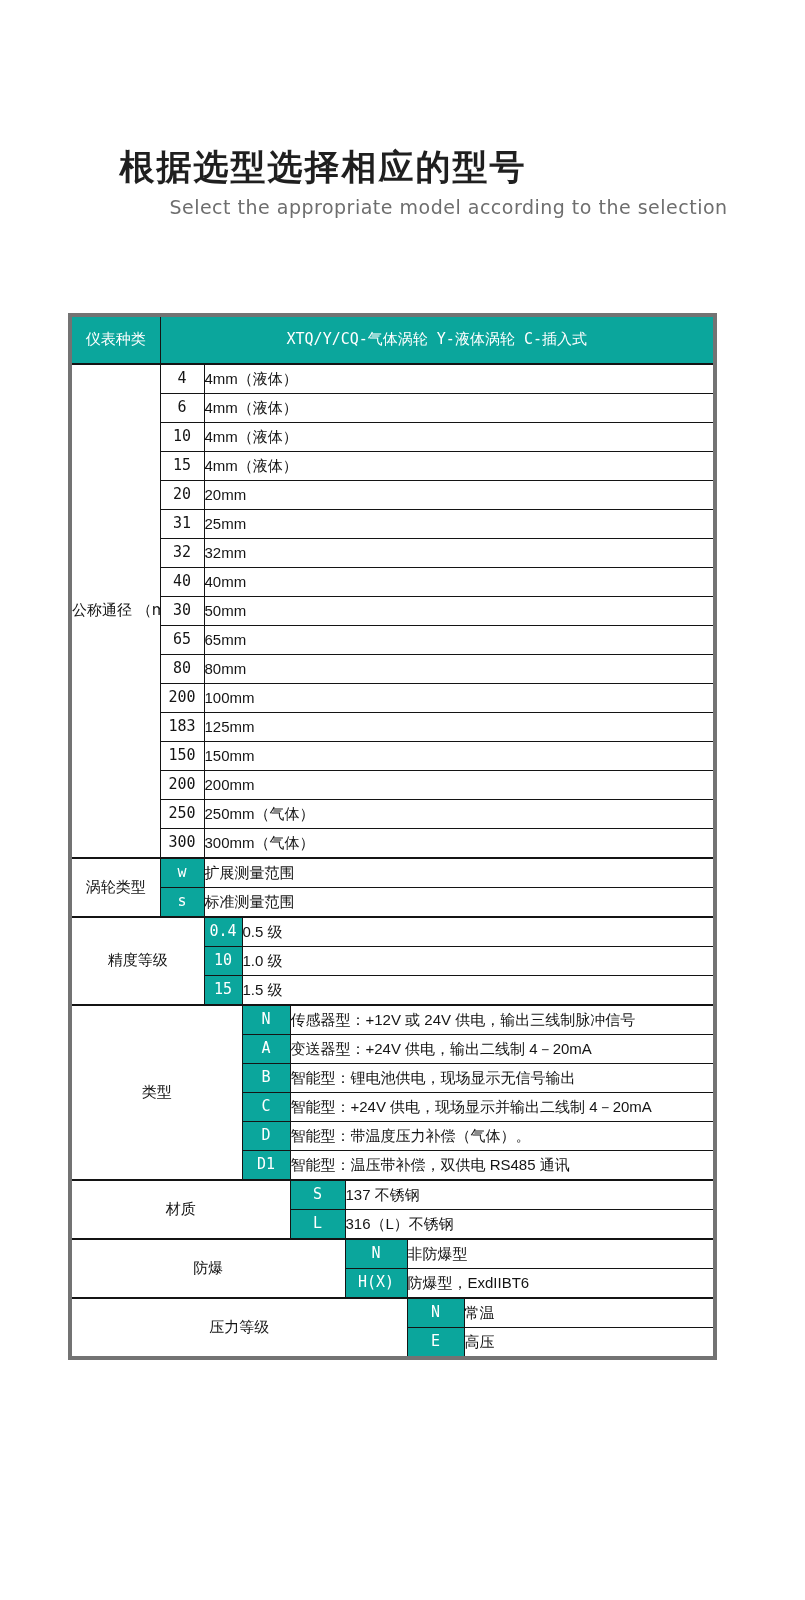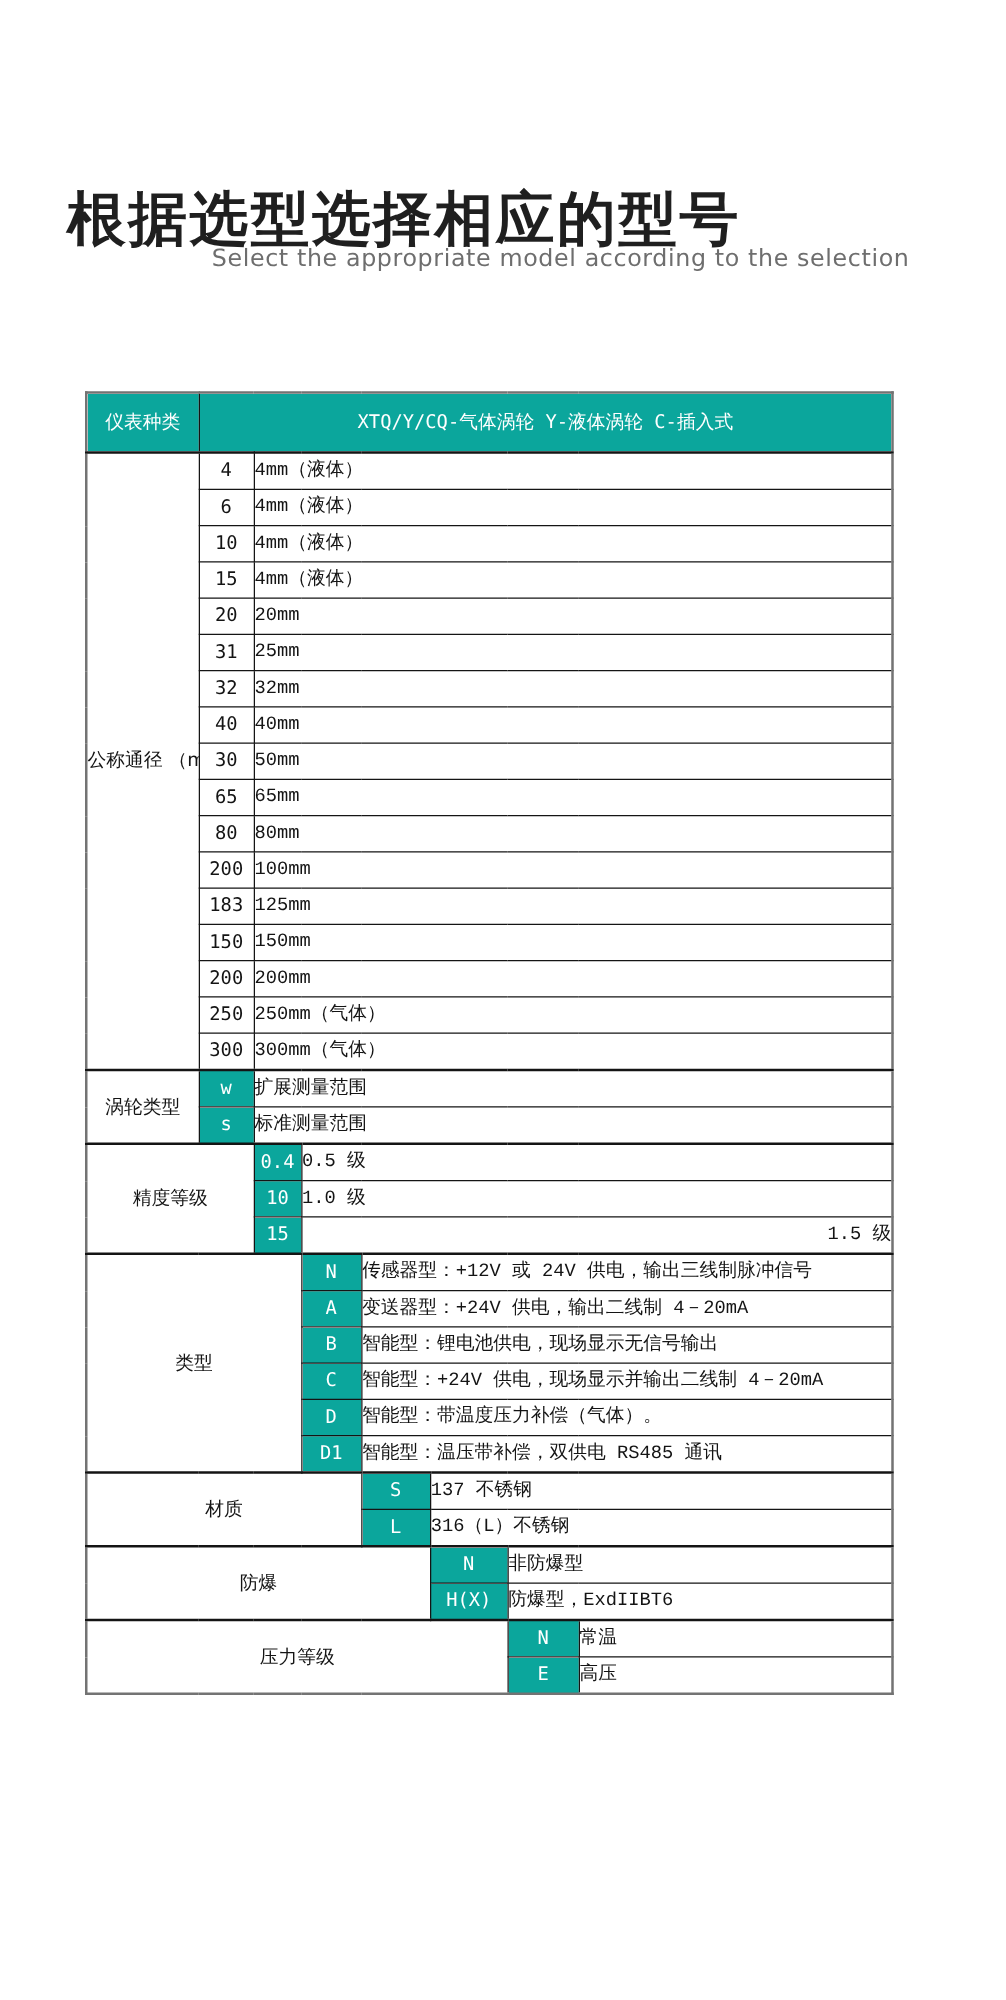--- a/index.html
+++ b/index.html
@@ -2,31 +2,31 @@
 <html><head>
 <meta charset="utf-8">
 <style>
   html,body{margin:0;padding:0;}
   body{
     width:805px;height:1600px;position:relative;background:#ffffff;
     font-family:"DejaVu Sans",sans-serif;color:#141414;overflow:hidden;
   }
   .page-title{
     position:absolute;top:144px;left:0;width:646px;text-align:center;
-    font-size:47px;font-weight:700;color:#1f1f1f;letter-spacing:2px;
+    font-size:35px;font-weight:700;color:#1f1f1f;letter-spacing:2px;
     font-family:Liberation Serif, serif;
   }
   .page-subtitle{
     position:absolute;top:196px;left:0;width:805px;text-align:center;
     font-size:19px;color:#6e6e6e;letter-spacing:0.5px;padding-left:46px;
   }
   table.sel-table{
     position:absolute;left:68px;top:313px;width:645px;
     border-collapse:collapse;table-layout:fixed;
-    border:2px solid #737373;
+    border:4px solid #737373;
   }
   table.sel-table td{
     border:1px solid #141414;
     height:28px;padding:0;
     font-size:15px;line-height:1.15;
     vertical-align:middle;
     overflow:hidden;white-space:nowrap;
   }
   tr.header-row td{
     height:46px;
@@ -43,24 +43,24 @@
   }
   td.code-cell{
     text-align:center;
     font-family:"DejaVu Sans Mono","DejaVu Sans",monospace;
   }
   td.code-teal{
     background:var(--teal);color:#ffffff;
   }
   td.desc-cell{
     padding-left:22px;text-align:left;
-    font-family:Liberation Mono, monospace;
+    font-family:Liberation Sans, sans-serif;
   }
   td.desc-center{
-    padding-left:0;text-align:right;
+    padding-left:0;text-align:left;
   }
   tr.section-start td{
     border-top:2px solid #141414;
   }
 </style>
 </head>
 <body style="--teal: #0ba69c;">
 
 <div class="page-title">根据选型选择相应的型号</div>
 <div class="page-subtitle">Select the appropriate model according to the selection</div>

